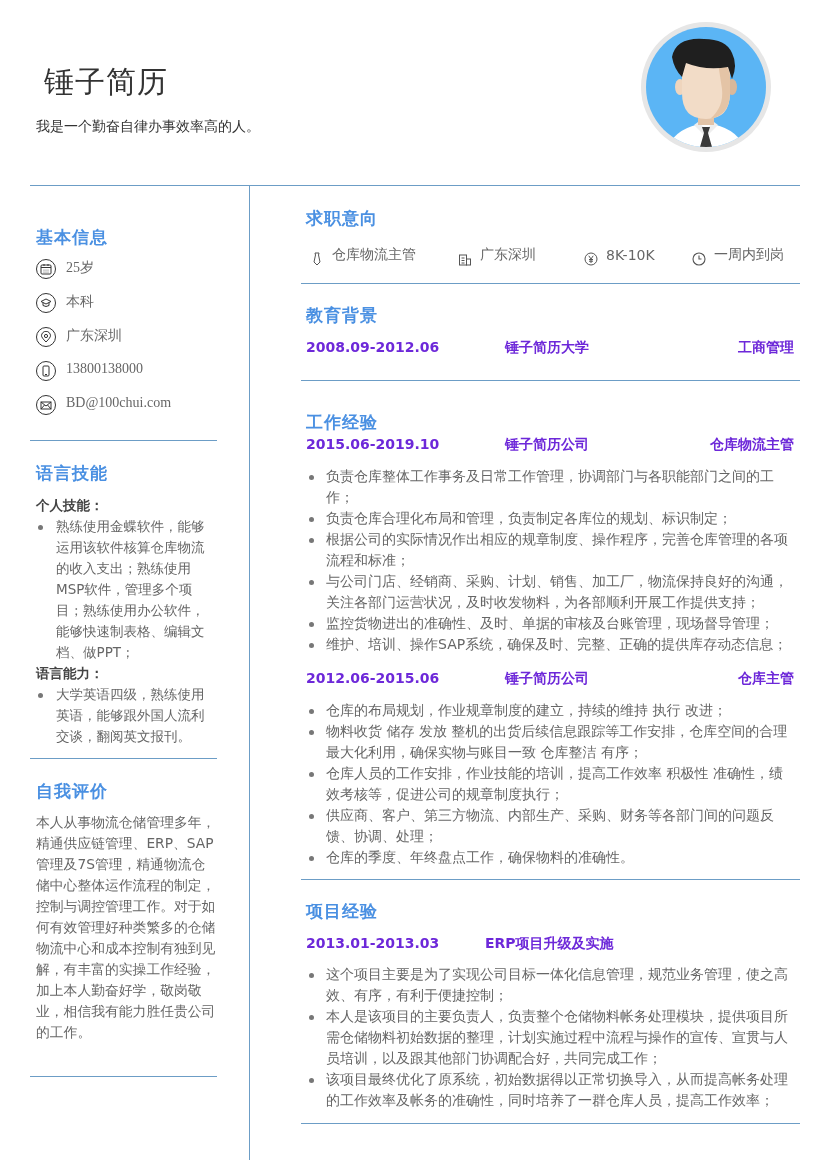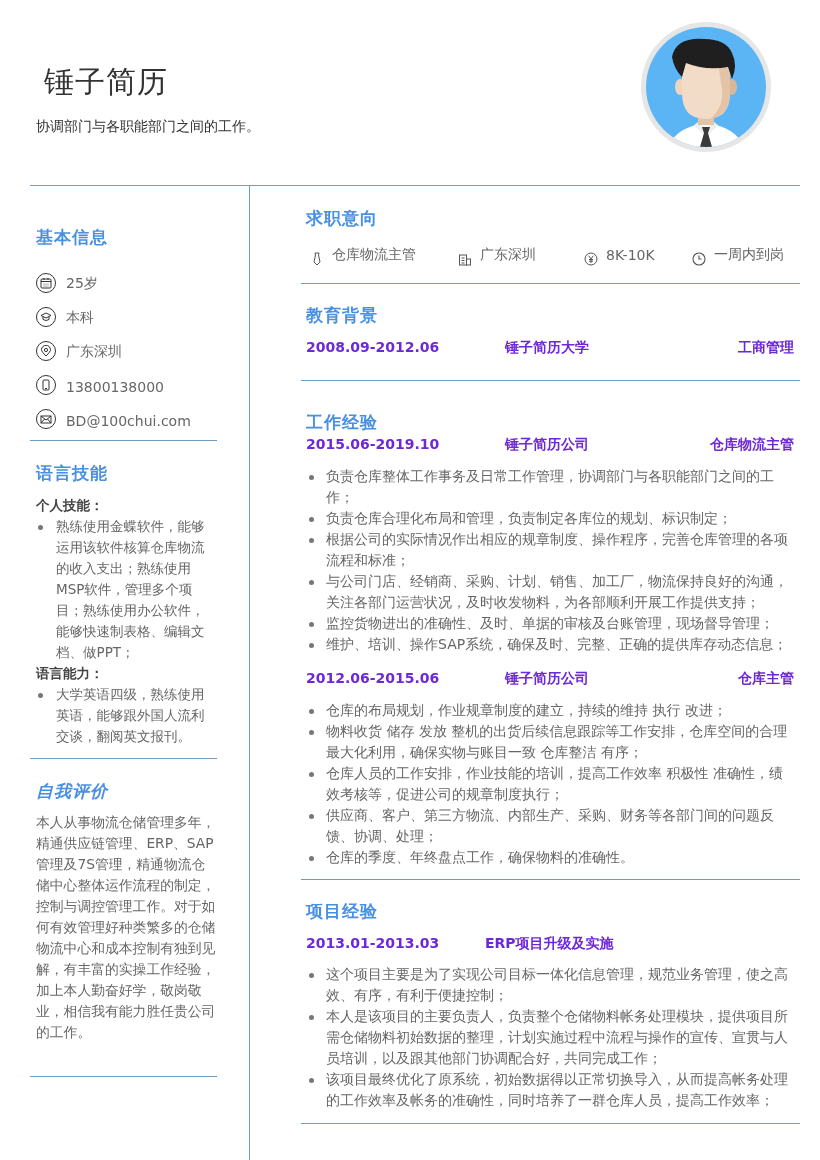--- a/index.html
+++ b/index.html
@@ -31,21 +31,21 @@
     .vline { position: absolute; left: 249px; top: 186px; width: 1px; height: 974px; background: #6c9dc6; }
 
     
     .sec-title {
       position: absolute; font-size: 17px; font-weight: bold; color: #4a90e2;
       letter-spacing: 1px;
     }
 
     
     .info-list { position: absolute; left: 36px; top: 259px; }
-    .info-item { display: flex; align-items: flex-end; height: 34px; }
+    .info-item { display: flex; align-items: flex-start; height: 34px; font-family: Liberation Serif, serif; }
     .info-icon {
       width: 20px; height: 20px; border-radius: 50%; border: 1.3px solid #333;
       display: flex; align-items: center; justify-content: center; margin-right: 10px;
     }
     .info-icon svg { width: 12px; height: 12px; }
     .info-text { font-size: 14px; color: #666; }
 
     
     .side-block { position: absolute; left: 36px; width: 180px; font-size: 13.5px; line-height: 21px; color: #666; }
     .sub-head { font-weight: bold; color: #444; font-size: 13.5px; }
@@ -72,21 +72,21 @@
       content: ""; position: absolute; left: 3px; top: 9px;
       width: 5px; height: 5px; border-radius: 50%; background: #777;
     }
   </style>
 </head>
 <body>
 
 <div class="page">
 
   <div class="name">锤子简历</div>
-  <div class="tagline">协调部门与各职能部门之间的工作。</div>
+  <div class="tagline">我是一个勤奋自律办事效率高的人。</div>
   <div class="avatar">
     <svg viewBox="0 0 120 120">
       <rect width="120" height="120" fill="#5bb5f5"></rect>
 
       <path d="M22 120 Q30 100 60 96 Q90 100 98 120 Z" fill="#ffffff"></path>
       <path d="M48 98 L60 110 L72 98 L68 95 L60 102 L52 95 Z" fill="#eeeeee"></path>
 
       <path d="M56 100 L64 100 L62 106 L66 120 L54 120 L58 106 Z" fill="#3a3a3a"></path>
 
       <rect x="52" y="80" width="16" height="18" fill="#e2c4a8"></rect>
@@ -170,21 +170,21 @@
     <ul class="bullet-list">
       <li>熟练使用金蝶软件，能够运用该软件核算仓库物流的收入支出；熟练使用MSP软件，管理多个项目；熟练使用办公软件，能够快速制表格、编辑文档、做PPT；</li>
     </ul>
     <div class="sub-head">语言能力：</div>
     <ul class="bullet-list">
       <li>大学英语四级，熟练使用英语，能够跟外国人流利交谈，翻阅英文报刊。</li>
     </ul>
   </div>
   <div class="hline" style="left:30px; top:758px; width:187px;"></div>
 
-  <div class="sec-title" style="left:36px; top:780px;font-style:italic;">自我评价</div>
+  <div class="sec-title" style="left:36px; top:780px;">自我评价</div>
   <div class="side-block" style="top:812px; font-size:13.8px;">本人从事物流仓储管理多年，精通供应链管理、ERP、SAP管理及7S管理，精通物流仓储中心整体运作流程的制定，控制与调控管理工作。对于如何有效管理好种类繁多的仓储物流中心和成本控制有独到见解，有丰富的实操工作经验，加上本人勤奋好学，敬岗敬业，相信我有能力胜任贵公司的工作。</div>
   <div class="hline" style="left:30px; top:1076px; width:187px;"></div>
 
   <div class="sec-title" style="left:306px; top:207px;">求职意向</div>
   <div class="intent-row">
     <div class="intent-item" style="left:4px;">
       <svg viewBox="0 0 14 14">
           <path d="M5 1 L9 1 L8.5 3 L10 10 L7 13 L4 10 L5.5 3 Z" fill="none" stroke="#555" stroke-width="1"></path>
         </svg>
       <span>仓库物流主管</span>

